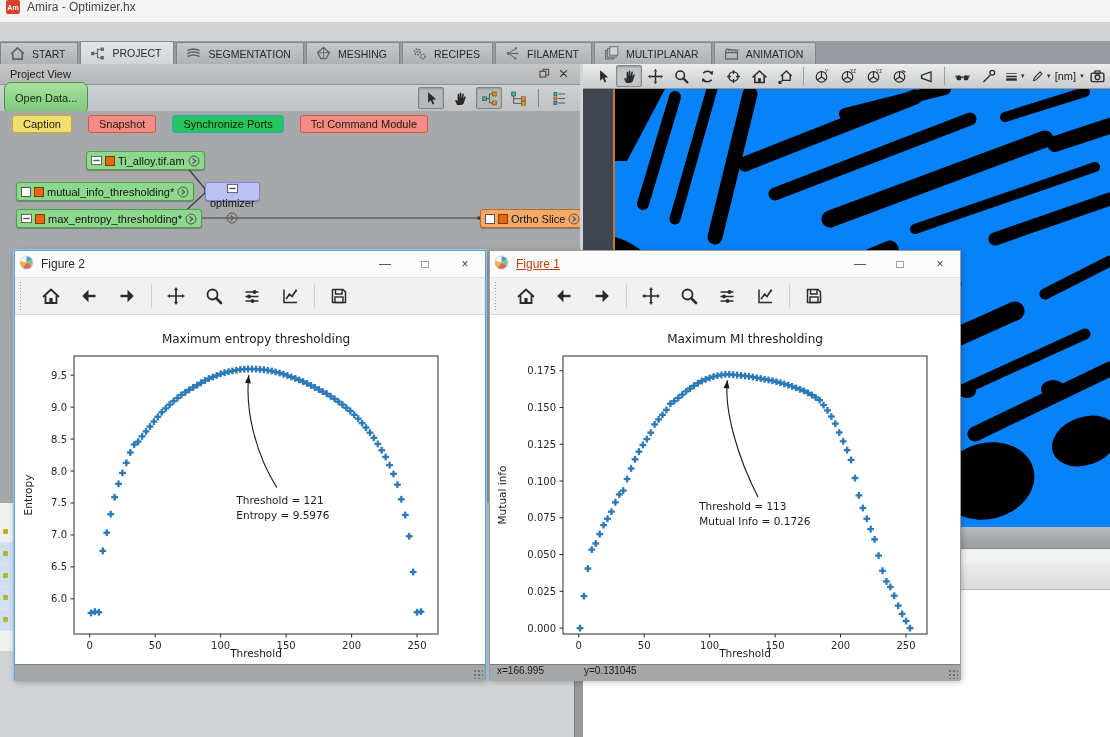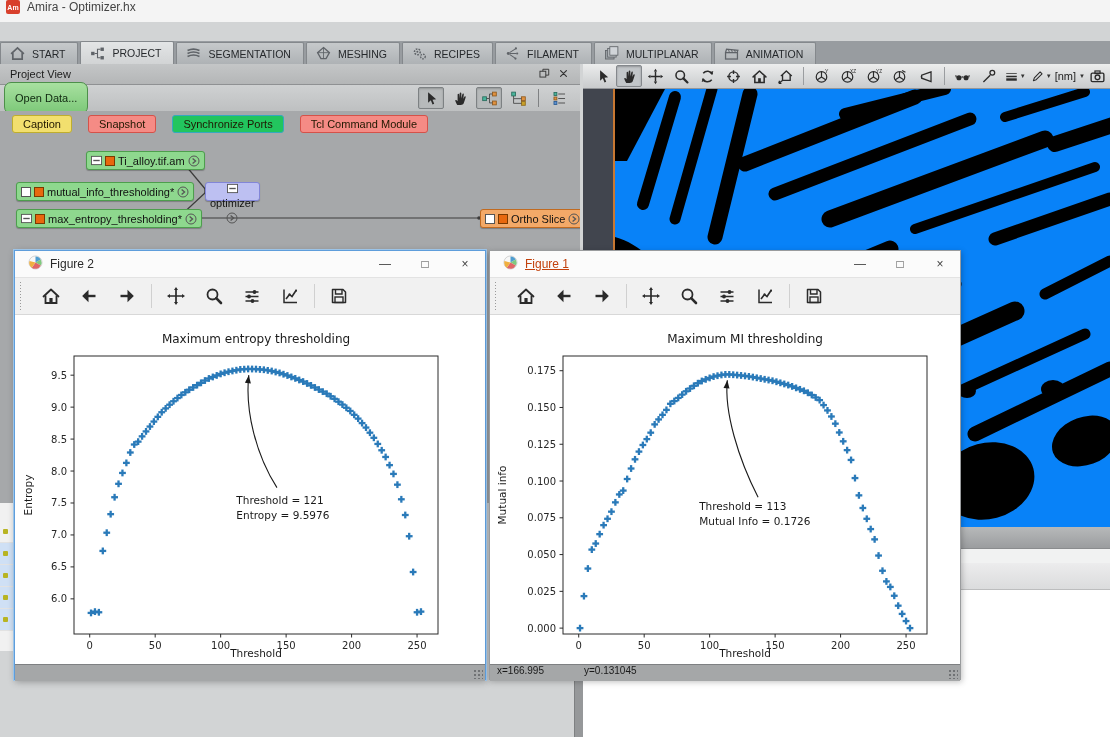--- a/index.html
+++ b/index.html
@@ -70,21 +70,21 @@
   .ps-header{height:17px;background:linear-gradient(#dcd9d0,#c6c3ba);border-bottom:1px solid #a3a39b;
              font-size:10px;color:#222;padding-left:4px;line-height:17px;white-space:nowrap;margin-left:37px;}
   .ps-row{height:21px;border-bottom:1px solid #e2e2e2;display:flex;align-items:center;padding-left:3px;}
   .ps-row.sel{background:#cfe0f5;}
   .ps-dot{width:5px;height:5px;border-radius:1px;background:#b8b422;}
 
   
   .figwin{position:absolute;width:472px;height:430px;background:#fff;border:1px solid #9a9c9e;
           box-sizing:border-box;box-shadow:1px 2px 6px rgba(0,0,0,.25);}
   .figwin.active{border-color:#5e9ddb;box-shadow:0 0 0 1px #9cc4e8,1px 2px 7px rgba(0,0,0,.3);}
-  .fw-title{height:26px;background:#fbfbfb;display:flex;align-items:center;padding-left:13px;}
+  .fw-title{height:26px;background:#fbfbfb;display:flex;align-items:center;padding-left:4px;}
   .fw-name{font-size:12px;color:#2a2a2a;margin-left:7px;}
   .figwin.inactive .fw-name{color:#c2410c;text-decoration:underline;}
   .fw-ctrls{margin-left:auto;display:flex;}
   .fwc{width:40px;height:26px;display:flex;align-items:center;justify-content:center;
        font-size:12px;color:#444;}
   .fw-toolbar{height:36px;background:#f1f1f1;border-top:1px solid #e3e3e3;border-bottom:1px solid #d8d8d8;
               display:flex;align-items:center;padding-left:4px;gap:14px;}
   .fw-handle{width:4px;height:28px;margin-right:2px;
              background-image:repeating-linear-gradient(#9a9a9a 0 1px,transparent 1px 3px);background-size:1px 100%;background-repeat:no-repeat;background-position:1px 0;}
   .mtool{display:flex;align-items:center;justify-content:center;width:24px;height:26px;}

